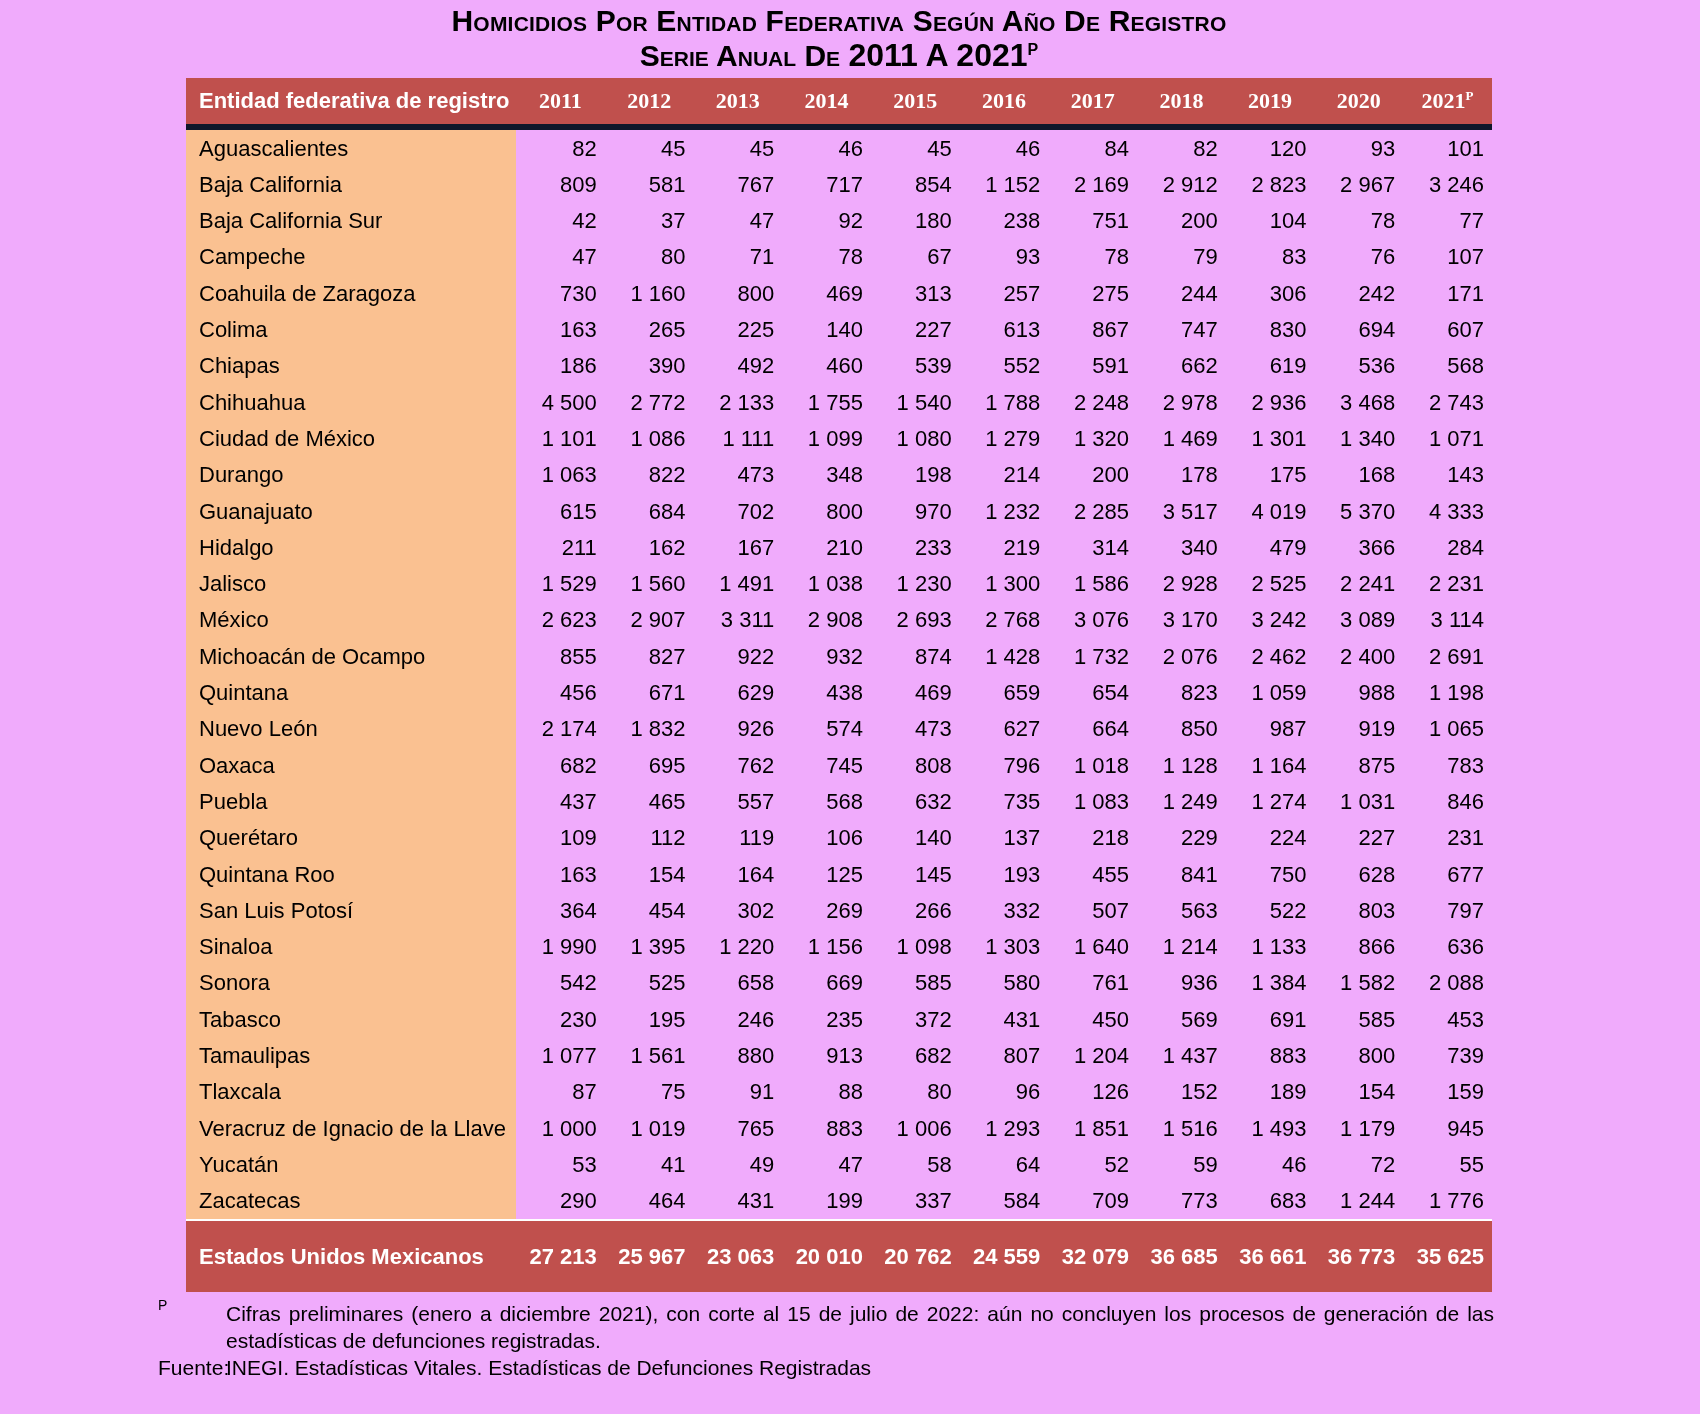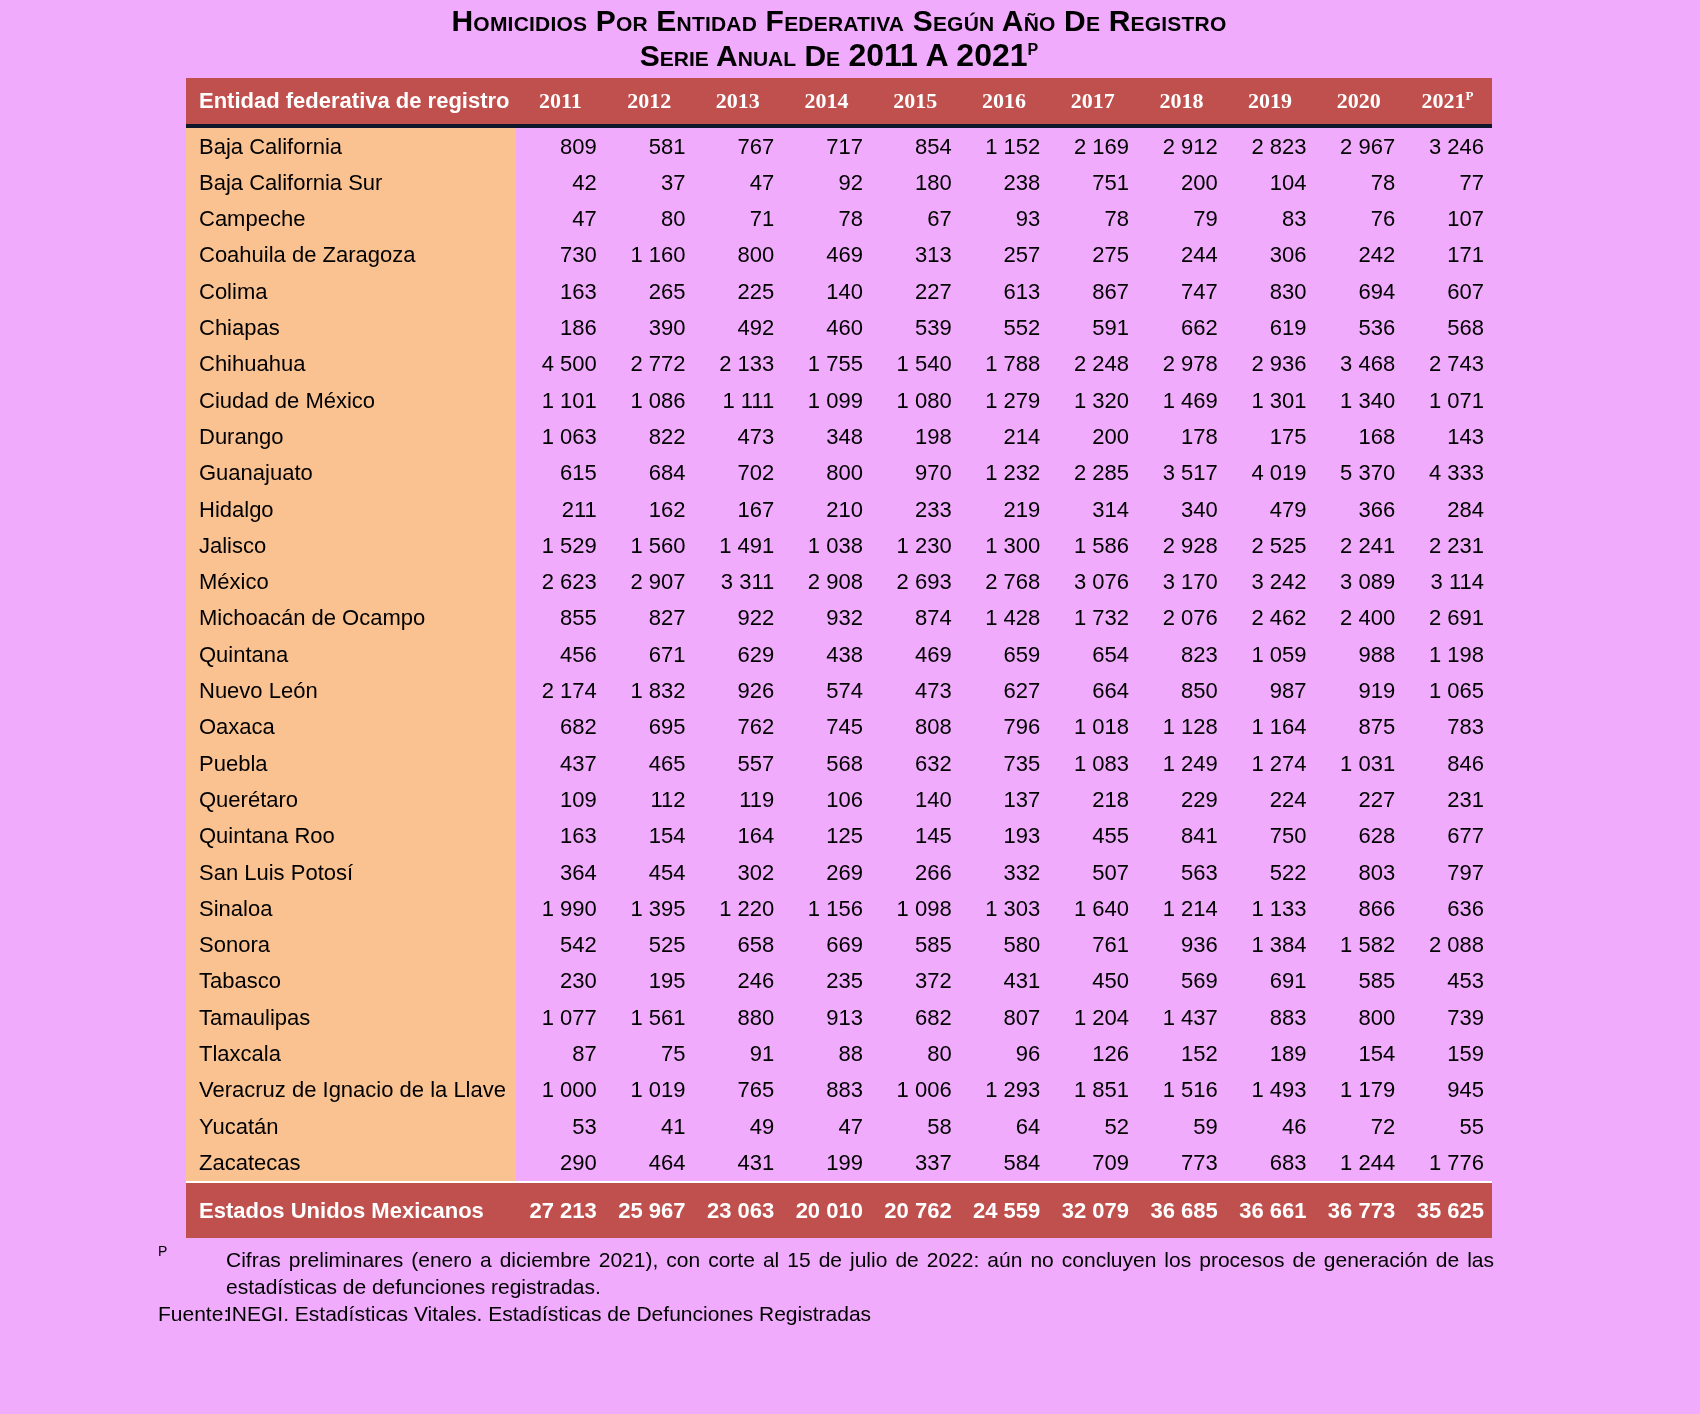--- a/index.html
+++ b/index.html
@@ -52,21 +52,21 @@
   }
   col.c-label { width: 330px; }
   col.c-year  { width: 88.7px; }
   thead th {
     background: #C0504D;
     color: #ffffff;
     font-size: 22px;
     font-weight: bold;
     height: 46px;
     padding: 0;
-    border-bottom: 4px solid #0f172a;
+    border-bottom: 6px solid #0f172a;
     vertical-align: middle;
   }
   thead th.h-label { text-align: left; padding-left: 13px; }
   thead th.h-year  { text-align: center; font-family: Liberation Serif, serif; }
   thead th sup { font-size: 13px; vertical-align: super; line-height: 0; }
   tbody td {
     font-size: 22px;
     height: 36.3px;
     padding: 0;
     vertical-align: middle;
@@ -77,21 +77,21 @@
     text-align: left;
     padding-left: 13px;
   }
   tbody td.val { text-align: right; padding-right: 8px; }
   tfoot td {
     background: #C0504D;
     color: #ffffff;
     font-size: 22px;
     font-weight: bold;
     height: 47px;
-    padding: 4px;
+    padding: 12px;
     border-top: 2px solid #ffffff;
     vertical-align: middle;
     white-space: nowrap;
   }
   tfoot td.state { text-align: left; padding-left: 13px; }
   tfoot td.val { text-align: right; padding-right: 8px; }
   
   .notes {
     margin-left: 158px;
     margin-top: 9px;
@@ -149,20 +149,34 @@
             <th class="h-year"><span>2015</span></th>
             <th class="h-year"><span>2016</span></th>
             <th class="h-year"><span>2017</span></th>
             <th class="h-year"><span>2018</span></th>
             <th class="h-year"><span>2019</span></th>
             <th class="h-year"><span>2020</span></th>
             <th class="h-year"><span>2021</span><sup>P</sup></th>
           </tr>
         </thead>
       <tbody>
+          <tr>
+            <td class="state">Aguascalientes</td>
+            <td class="val">82</td>
+            <td class="val">45</td>
+            <td class="val">45</td>
+            <td class="val">46</td>
+            <td class="val">45</td>
+            <td class="val">46</td>
+            <td class="val">84</td>
+            <td class="val">82</td>
+            <td class="val">120</td>
+            <td class="val">93</td>
+            <td class="val">101</td>
+          </tr>
           <tr>
             <td class="state">Baja California</td>
             <td class="val">809</td>
             <td class="val">581</td>
             <td class="val">767</td>
             <td class="val">717</td>
             <td class="val">854</td>
             <td class="val">1&nbsp;152</td>
             <td class="val">2&nbsp;169</td>
             <td class="val">2&nbsp;912</td>

